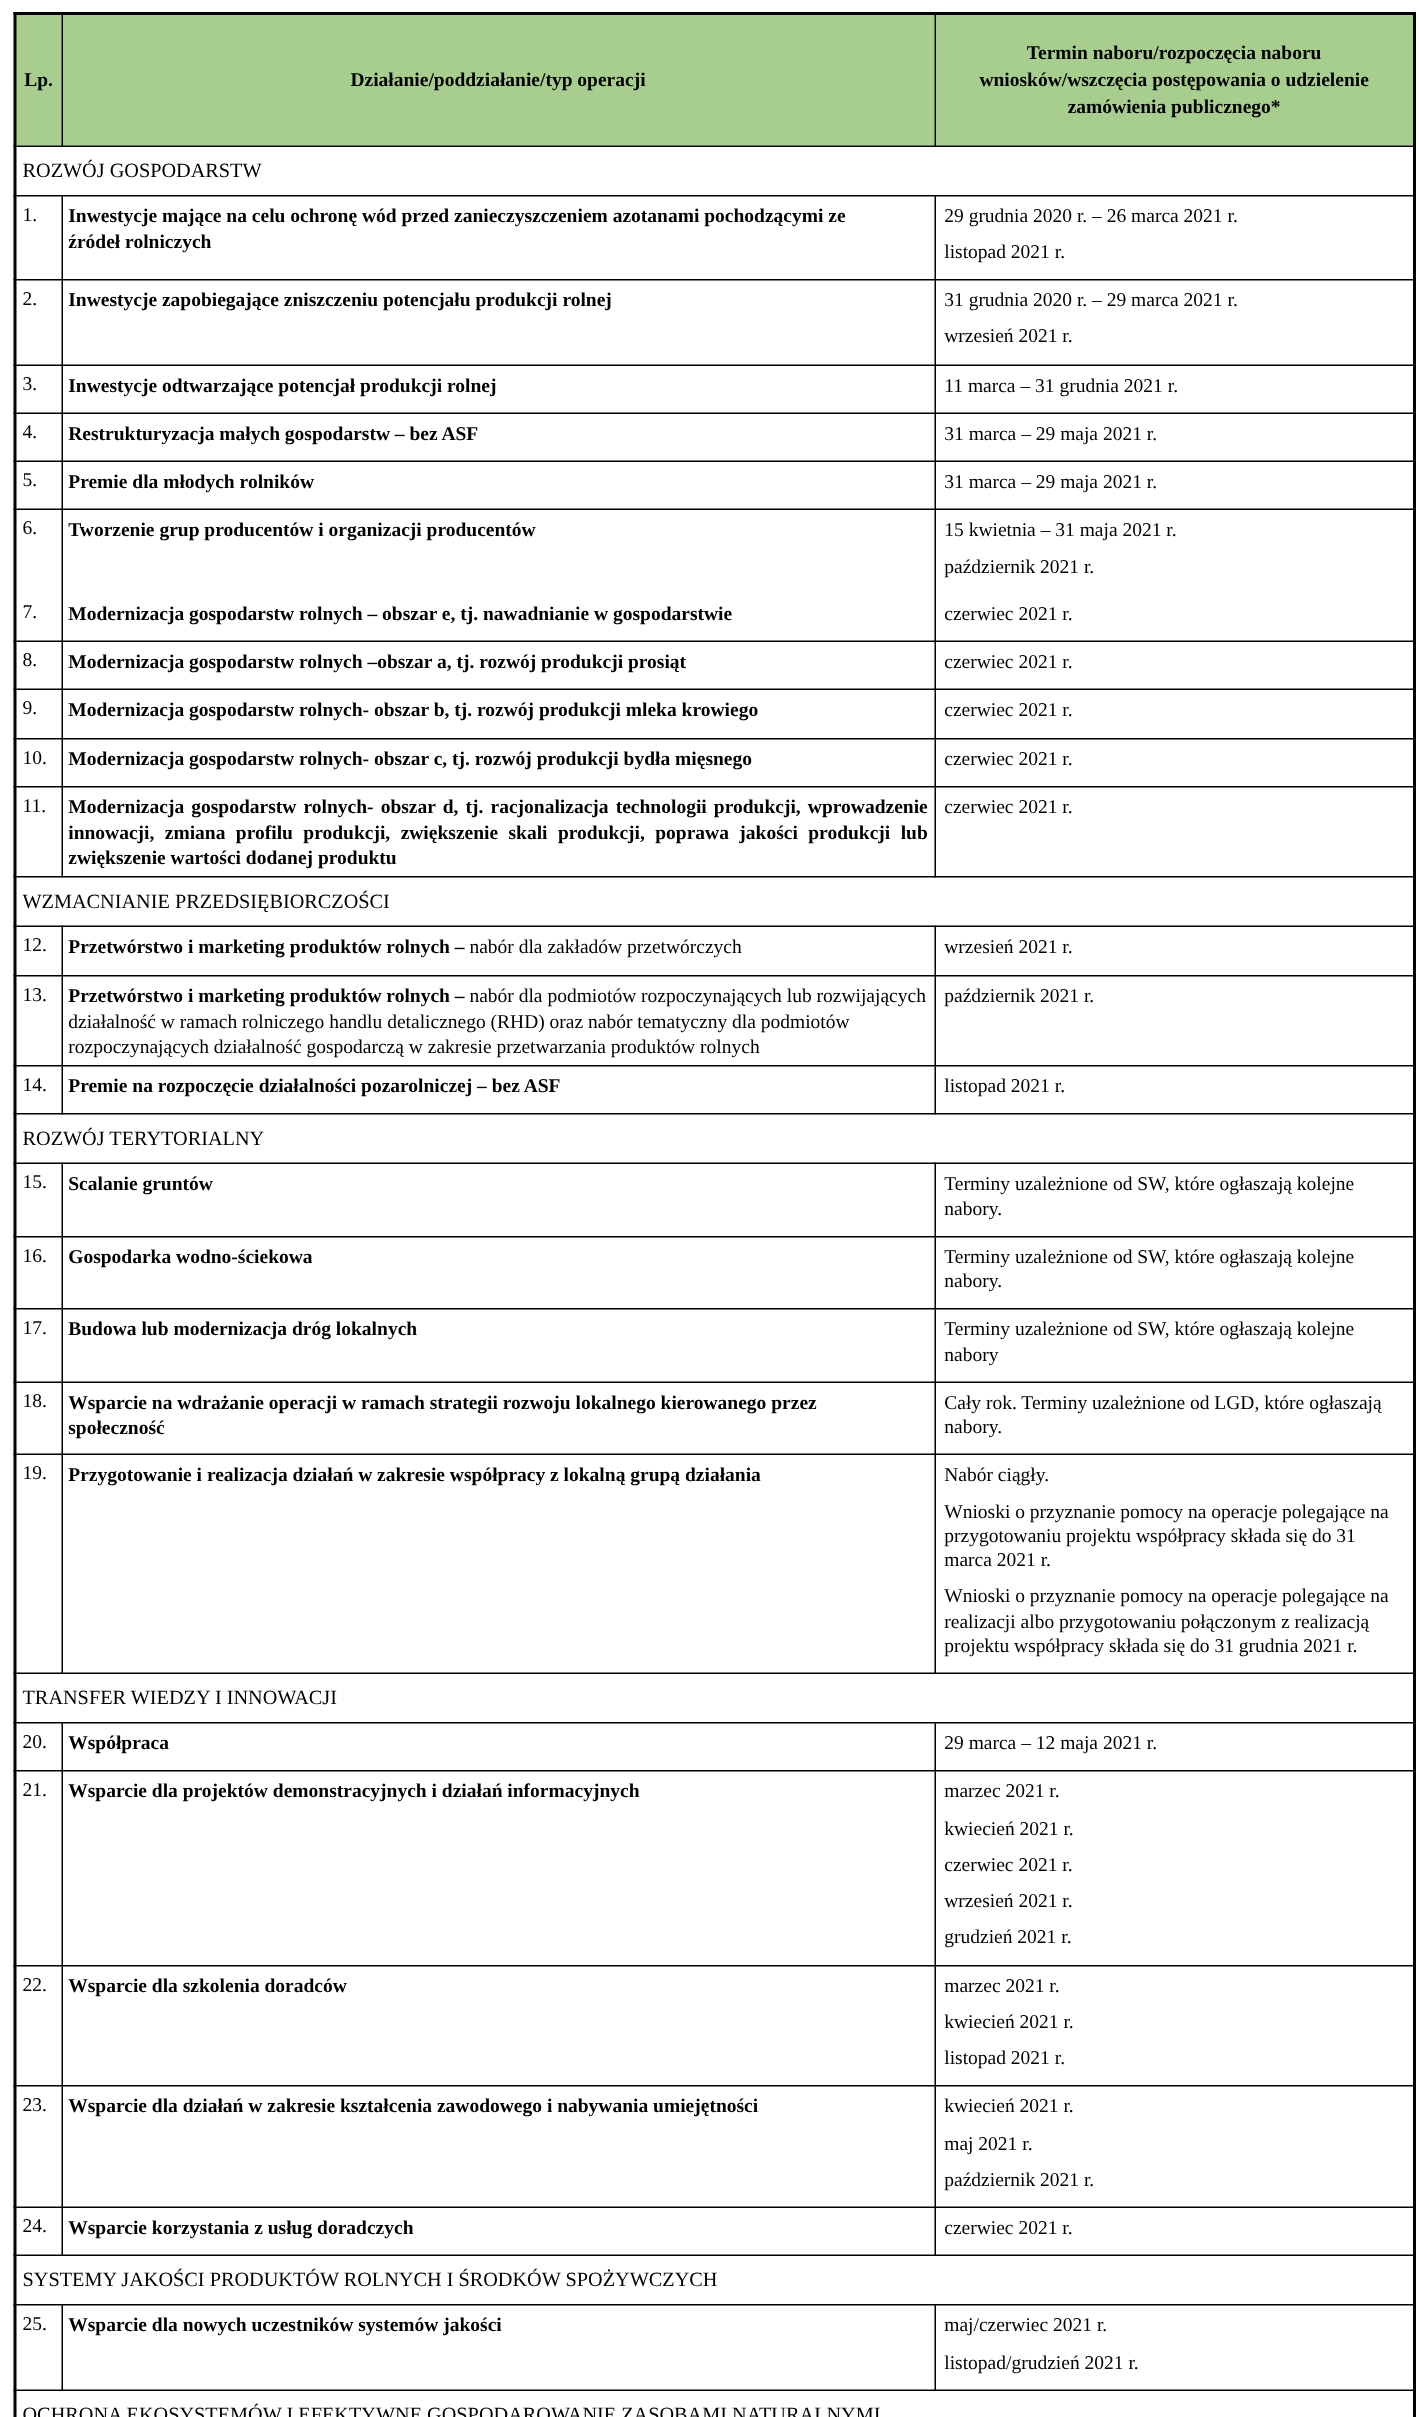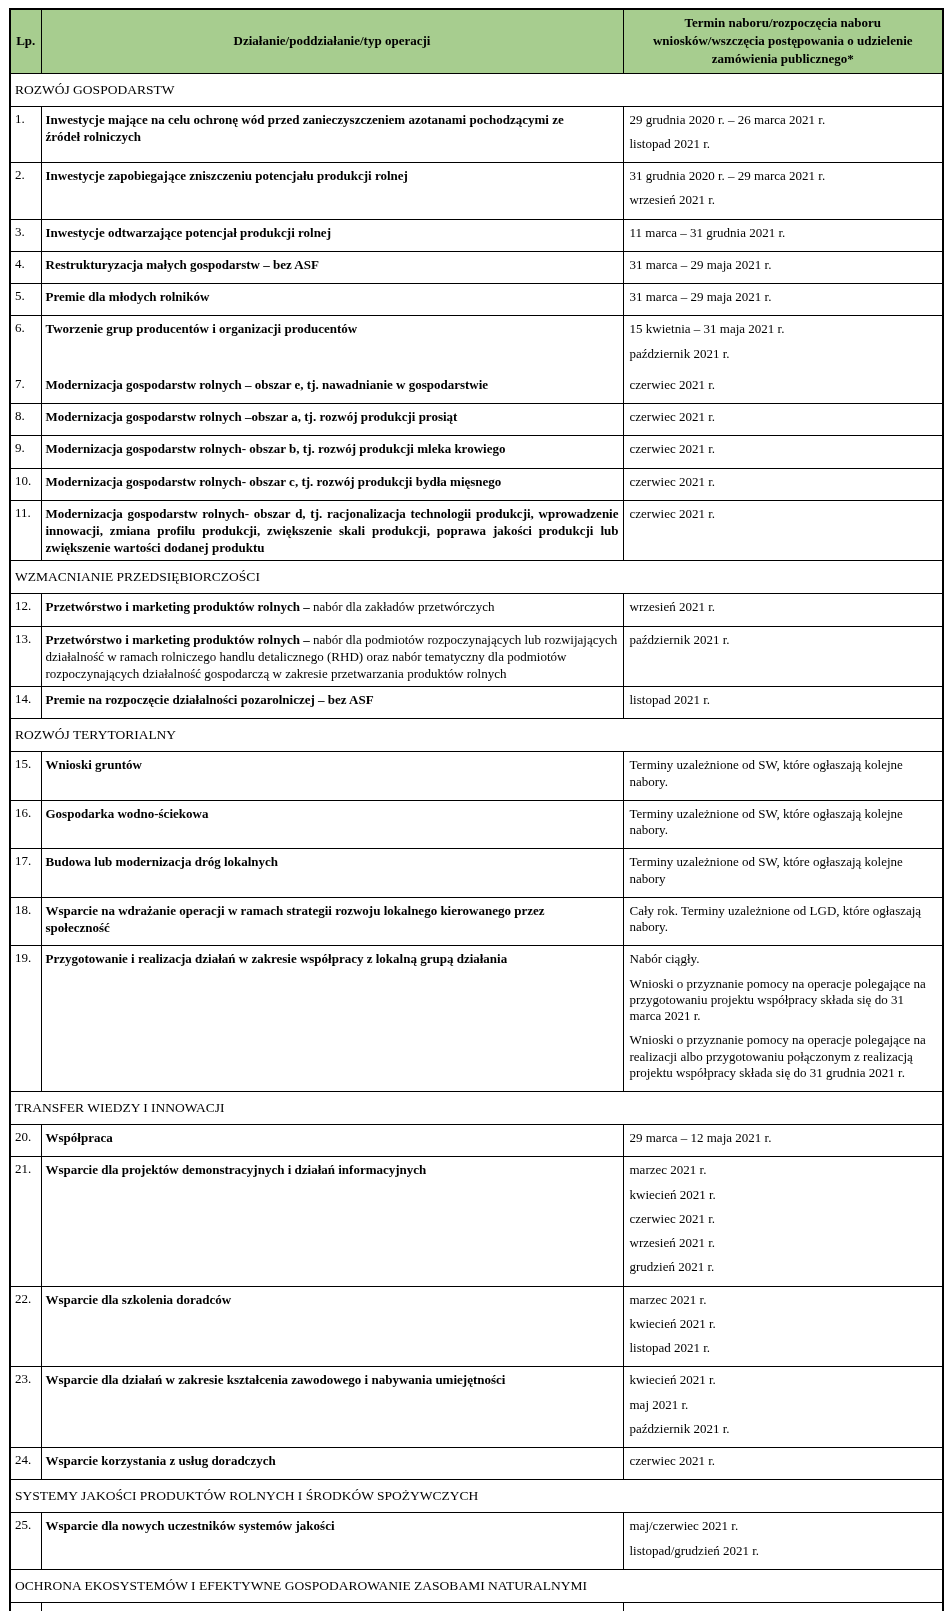--- a/index.html
+++ b/index.html
@@ -24,21 +24,21 @@
   td, th {
     border: 1px solid #000;
     vertical-align: top;
     font-size: 13px;
   }
   thead th {
     background: #A7CD8F;
     font-weight: bold;
     text-align: center;
     vertical-align: middle;
-    padding: 4px 10px;
+    padding: 16px 10px;
     line-height: 1.4;
   }
   thead th.lp-h { padding: 8px 2px; }
 
   .section-cell {
     font-weight: normal;
     font-size: 13.5px;
     padding: 8px 4px;
   }
   .num-cell { padding: 4px 2px 4px 4px; }
@@ -182,21 +182,21 @@
           <td class="action-cell"><span class="b">Premie na rozpoczęcie działalności pozarolniczej – bez ASF</span></td>
           <td class="term-cell">
             <p class="term-line">listopad 2021 r.</p>
           </td>
         </tr>
         <tr>
           <td colspan="3" class="section-cell">ROZWÓJ TERYTORIALNY</td>
         </tr>
         <tr>
           <td class="num-cell">15.</td>
-          <td class="action-cell"><span class="b">Wnioski gruntów</span></td>
+          <td class="action-cell"><span class="b">Scalanie gruntów</span></td>
           <td class="term-cell">
             <p class="term-line">Terminy uzależnione od SW, które ogłaszają kolejne nabory.</p>
           </td>
         </tr>
         <tr>
           <td class="num-cell">16.</td>
           <td class="action-cell"><span class="b">Gospodarka wodno-ściekowa</span></td>
           <td class="term-cell">
             <p class="term-line">Terminy uzależnione od SW, które ogłaszają kolejne nabory.</p>
           </td>

